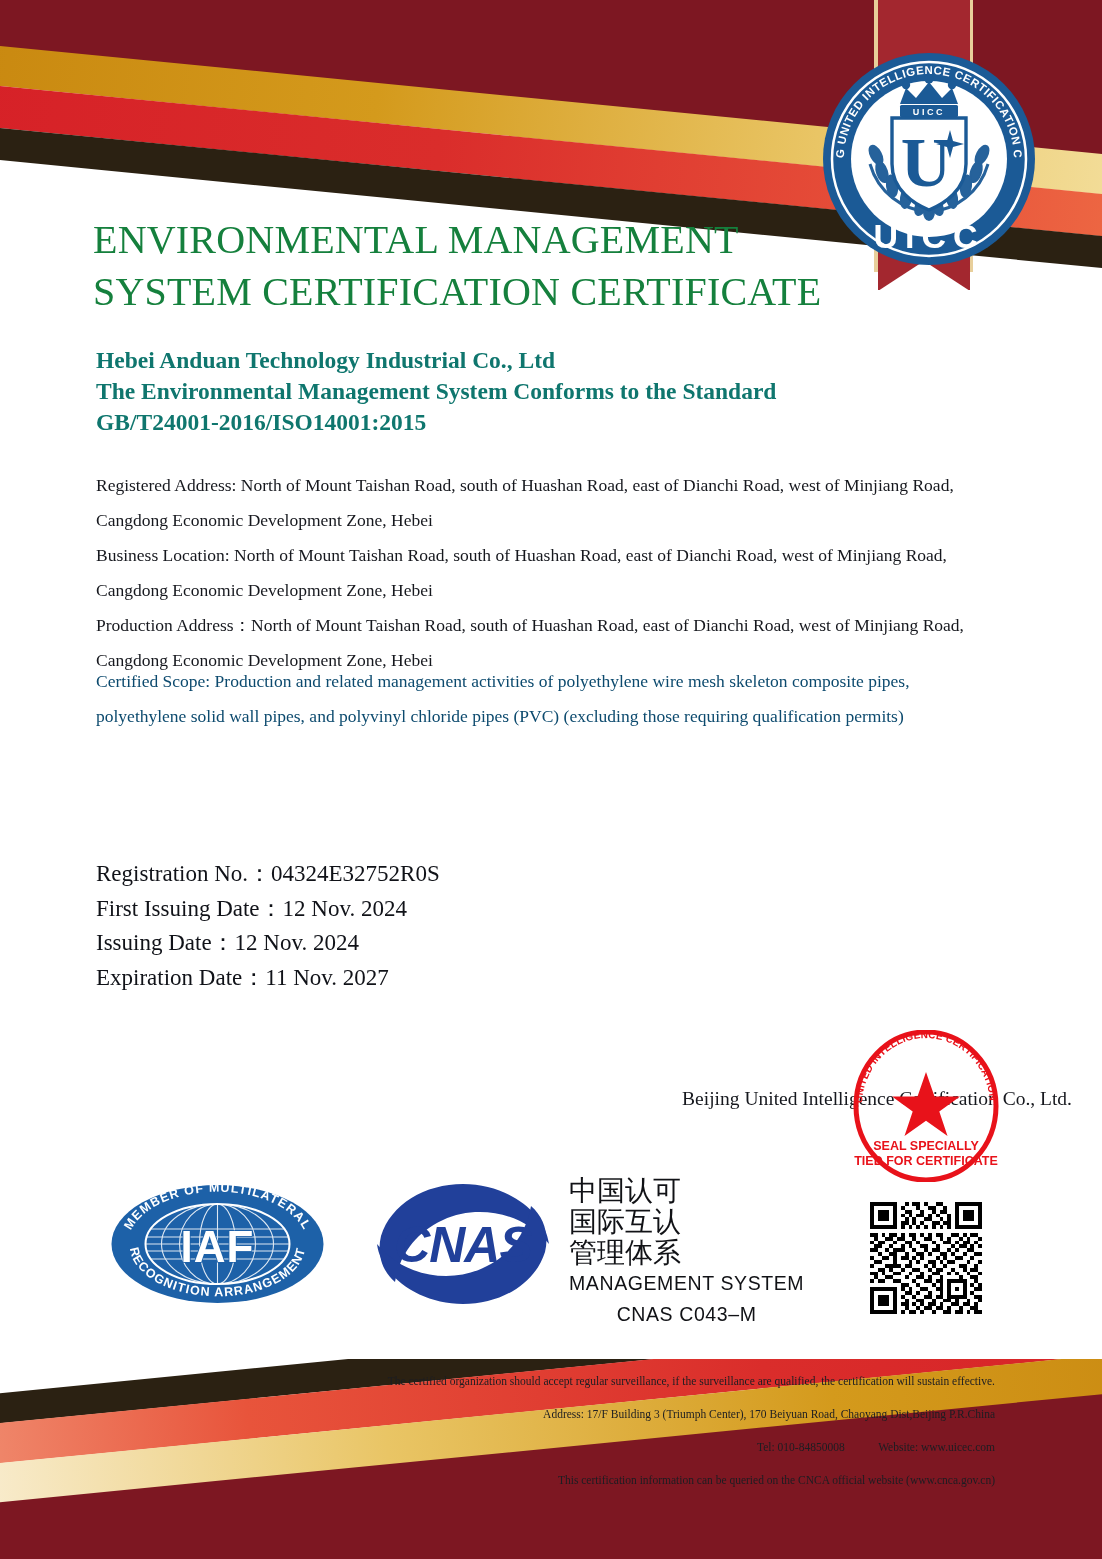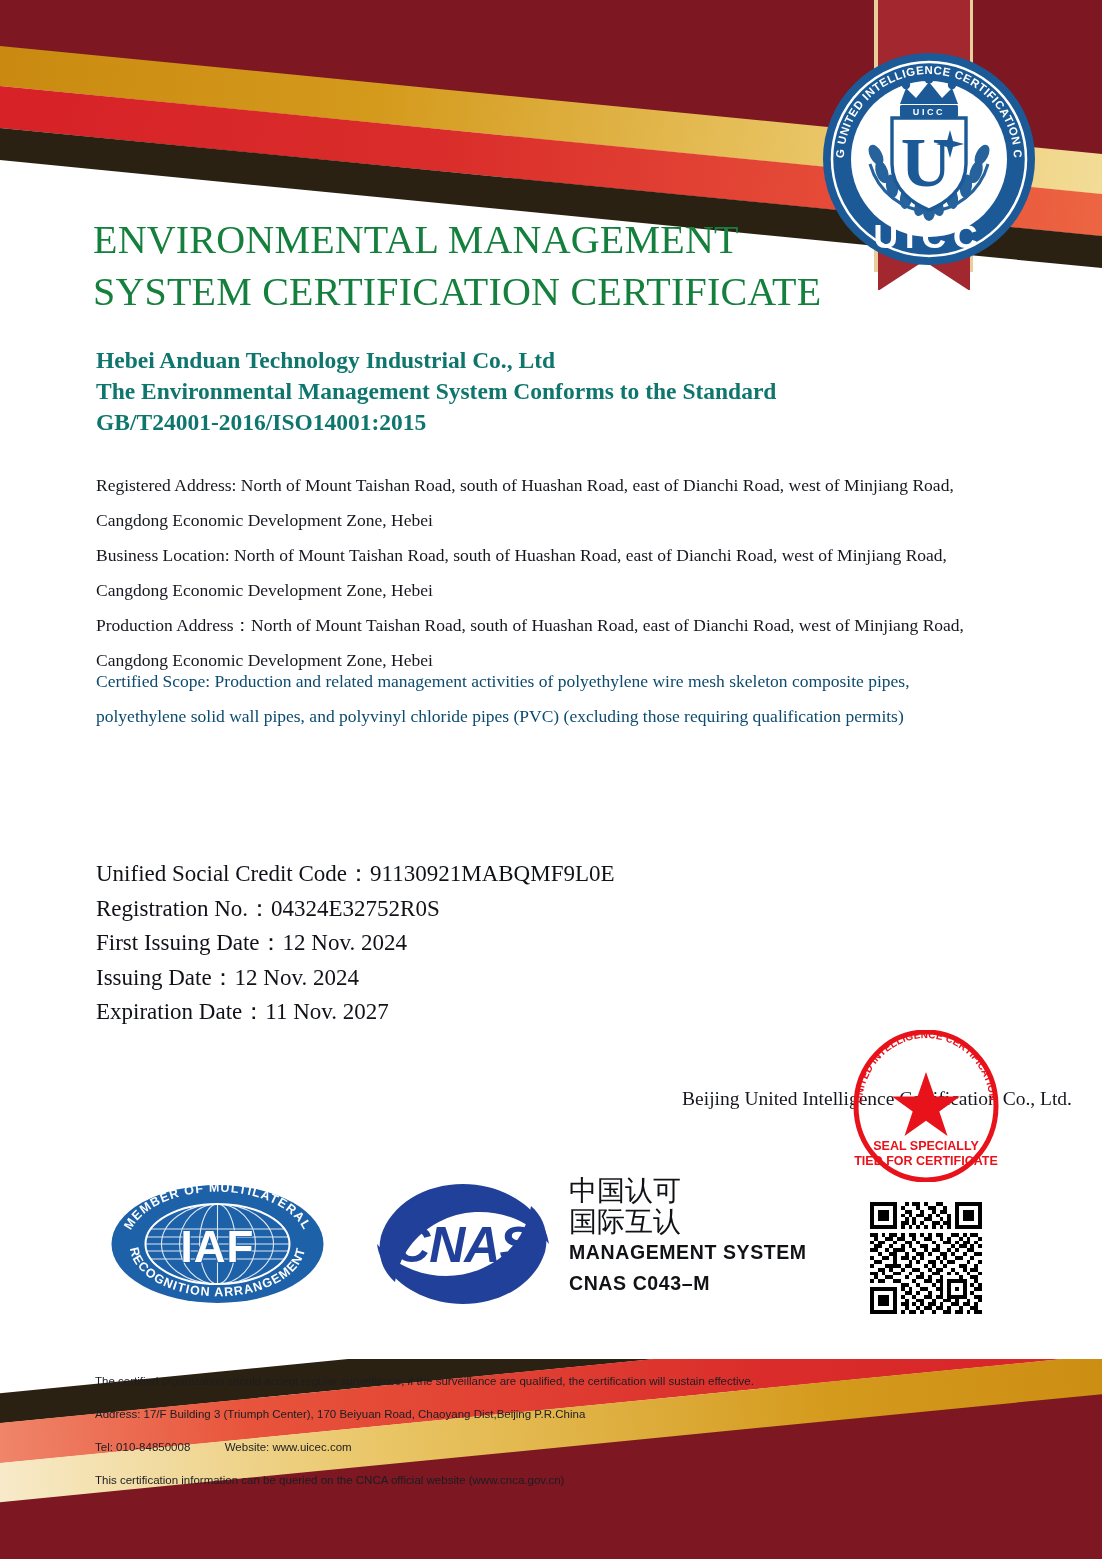--- a/index.html
+++ b/index.html
@@ -97,29 +97,29 @@
   
   .iaf-logo  { position:absolute; left:110px; top:1184px; width:215px; height:120px; }
   .cnas-logo { position:absolute; left:373px; top:1178px; width:180px; height:132px; }
 
   .cnas-text {
     position:absolute; left:569px; top:1175px;
     font-family:"Liberation Sans", sans-serif;
     color:#111216;
   }
   .cnas-text .cn { font-size:28px; line-height:31px; font-weight:normal; font-family:"DejaVu Sans", sans-serif;}
-  .cnas-text .en { font-size:19.5px; line-height:31px; font-weight:bold; letter-spacing:.6px; }
+  .cnas-text .en { font-size:19.5px; line-height:31px; font-weight:normal; letter-spacing:.6px;text-align:center; }
 
   .qr { position:absolute; left:856px; top:1202px; width:140px; height:112px; }
 
   
   .footer {
     position:absolute; left:95px; top:1375px; width:900px;
-    font-family:Liberation Sans, sans-serif;
-    font-size:11.5px; color:#1c1d22;
+    font-family:Liberation Serif, serif;
+    font-size:11.5px; color:#1c1d22;text-align:right;
   }
   .footer .f-line { margin-bottom:21px; }
   .footer .f-line:last-child { margin-bottom:0; }
   .footer .f-gap { display:inline-block; width:28px; }
 </style>
 </head>
 <body>
 
 <div id="page">
 
@@ -202,21 +202,20 @@
 
     <div class="addr-block">
       <div>Registered Address: North of Mount Taishan Road, south of Huashan Road, east of Dianchi Road, west of Minjiang Road, Cangdong Economic Development Zone, Hebei</div>
       <div>Business Location: North of Mount Taishan Road, south of Huashan Road, east of Dianchi Road, west of Minjiang Road, Cangdong Economic Development Zone, Hebei</div>
       <div>Production Address：North of Mount Taishan Road, south of Huashan Road, east of Dianchi Road, west of Minjiang Road, Cangdong Economic Development Zone, Hebei</div>
     </div>
 
     <div class="scope-block">Certified Scope: Production and related management activities of polyethylene wire mesh skeleton composite pipes, polyethylene solid wall pipes, and polyvinyl chloride pipes (PVC) (excluding those requiring qualification permits)</div>
 
     <div class="reg-block">
-      <div class="line">Unified Social Credit Code：91130921MABQMF9L0E</div>
       <div class="line">Registration No.：04324E32752R0S</div>
       <div class="line">First Issuing Date：12 Nov. 2024</div>
       <div class="line">Issuing Date：12 Nov. 2024</div>
       <div class="line">Expiration Date：11 Nov. 2027</div>
     </div>
 
     <div class="signature">Beijing United Intelligence Certification Co., Ltd.</div>
   </div>
 
   <svg class="red-seal" viewBox="0 0 160 152">
@@ -264,20 +263,21 @@
 
   <svg class="cnas-logo" viewBox="0 0 180 132">
     <path d="M90 6 C 134 6, 172 34, 176 66 C 150 34, 104 26, 70 42 C 40 56, 26 80, 22 104 C 8 92, 4 74, 8 58 C 18 26, 52 6, 90 6 Z" fill="#21409a"></path>
     <path d="M90 126 C 46 126, 8 98, 4 66 C 30 98, 76 106, 110 90 C 140 76, 154 52, 158 28 C 172 40, 176 58, 172 74 C 162 106, 128 126, 90 126 Z" fill="#21409a"></path>
     <text x="90" y="84" text-anchor="middle" font-family="'Liberation Sans',sans-serif" font-size="50" font-style="italic" font-weight="bold" fill="#21409a" letter-spacing="-1">CNAS</text>
   </svg>
 
   <div class="cnas-text">
     <div class="cn">中国认可</div>
     <div class="cn">国际互认</div>
+    <div class="cn">管理体系</div>
     <div class="en">MANAGEMENT SYSTEM</div>
     <div class="en">CNAS C043–M</div>
   </div>
 
   <svg class="qr" viewBox="0 0 29 29" shape-rendering="crispEdges">
     <rect width="29" height="29" fill="#ffffff"></rect>
     <g fill="#000000">
 
       <path d="M0 0h7v7H0z"></path>
         <path d="M1 1h5v5H1z" fill="#fff"></path>

